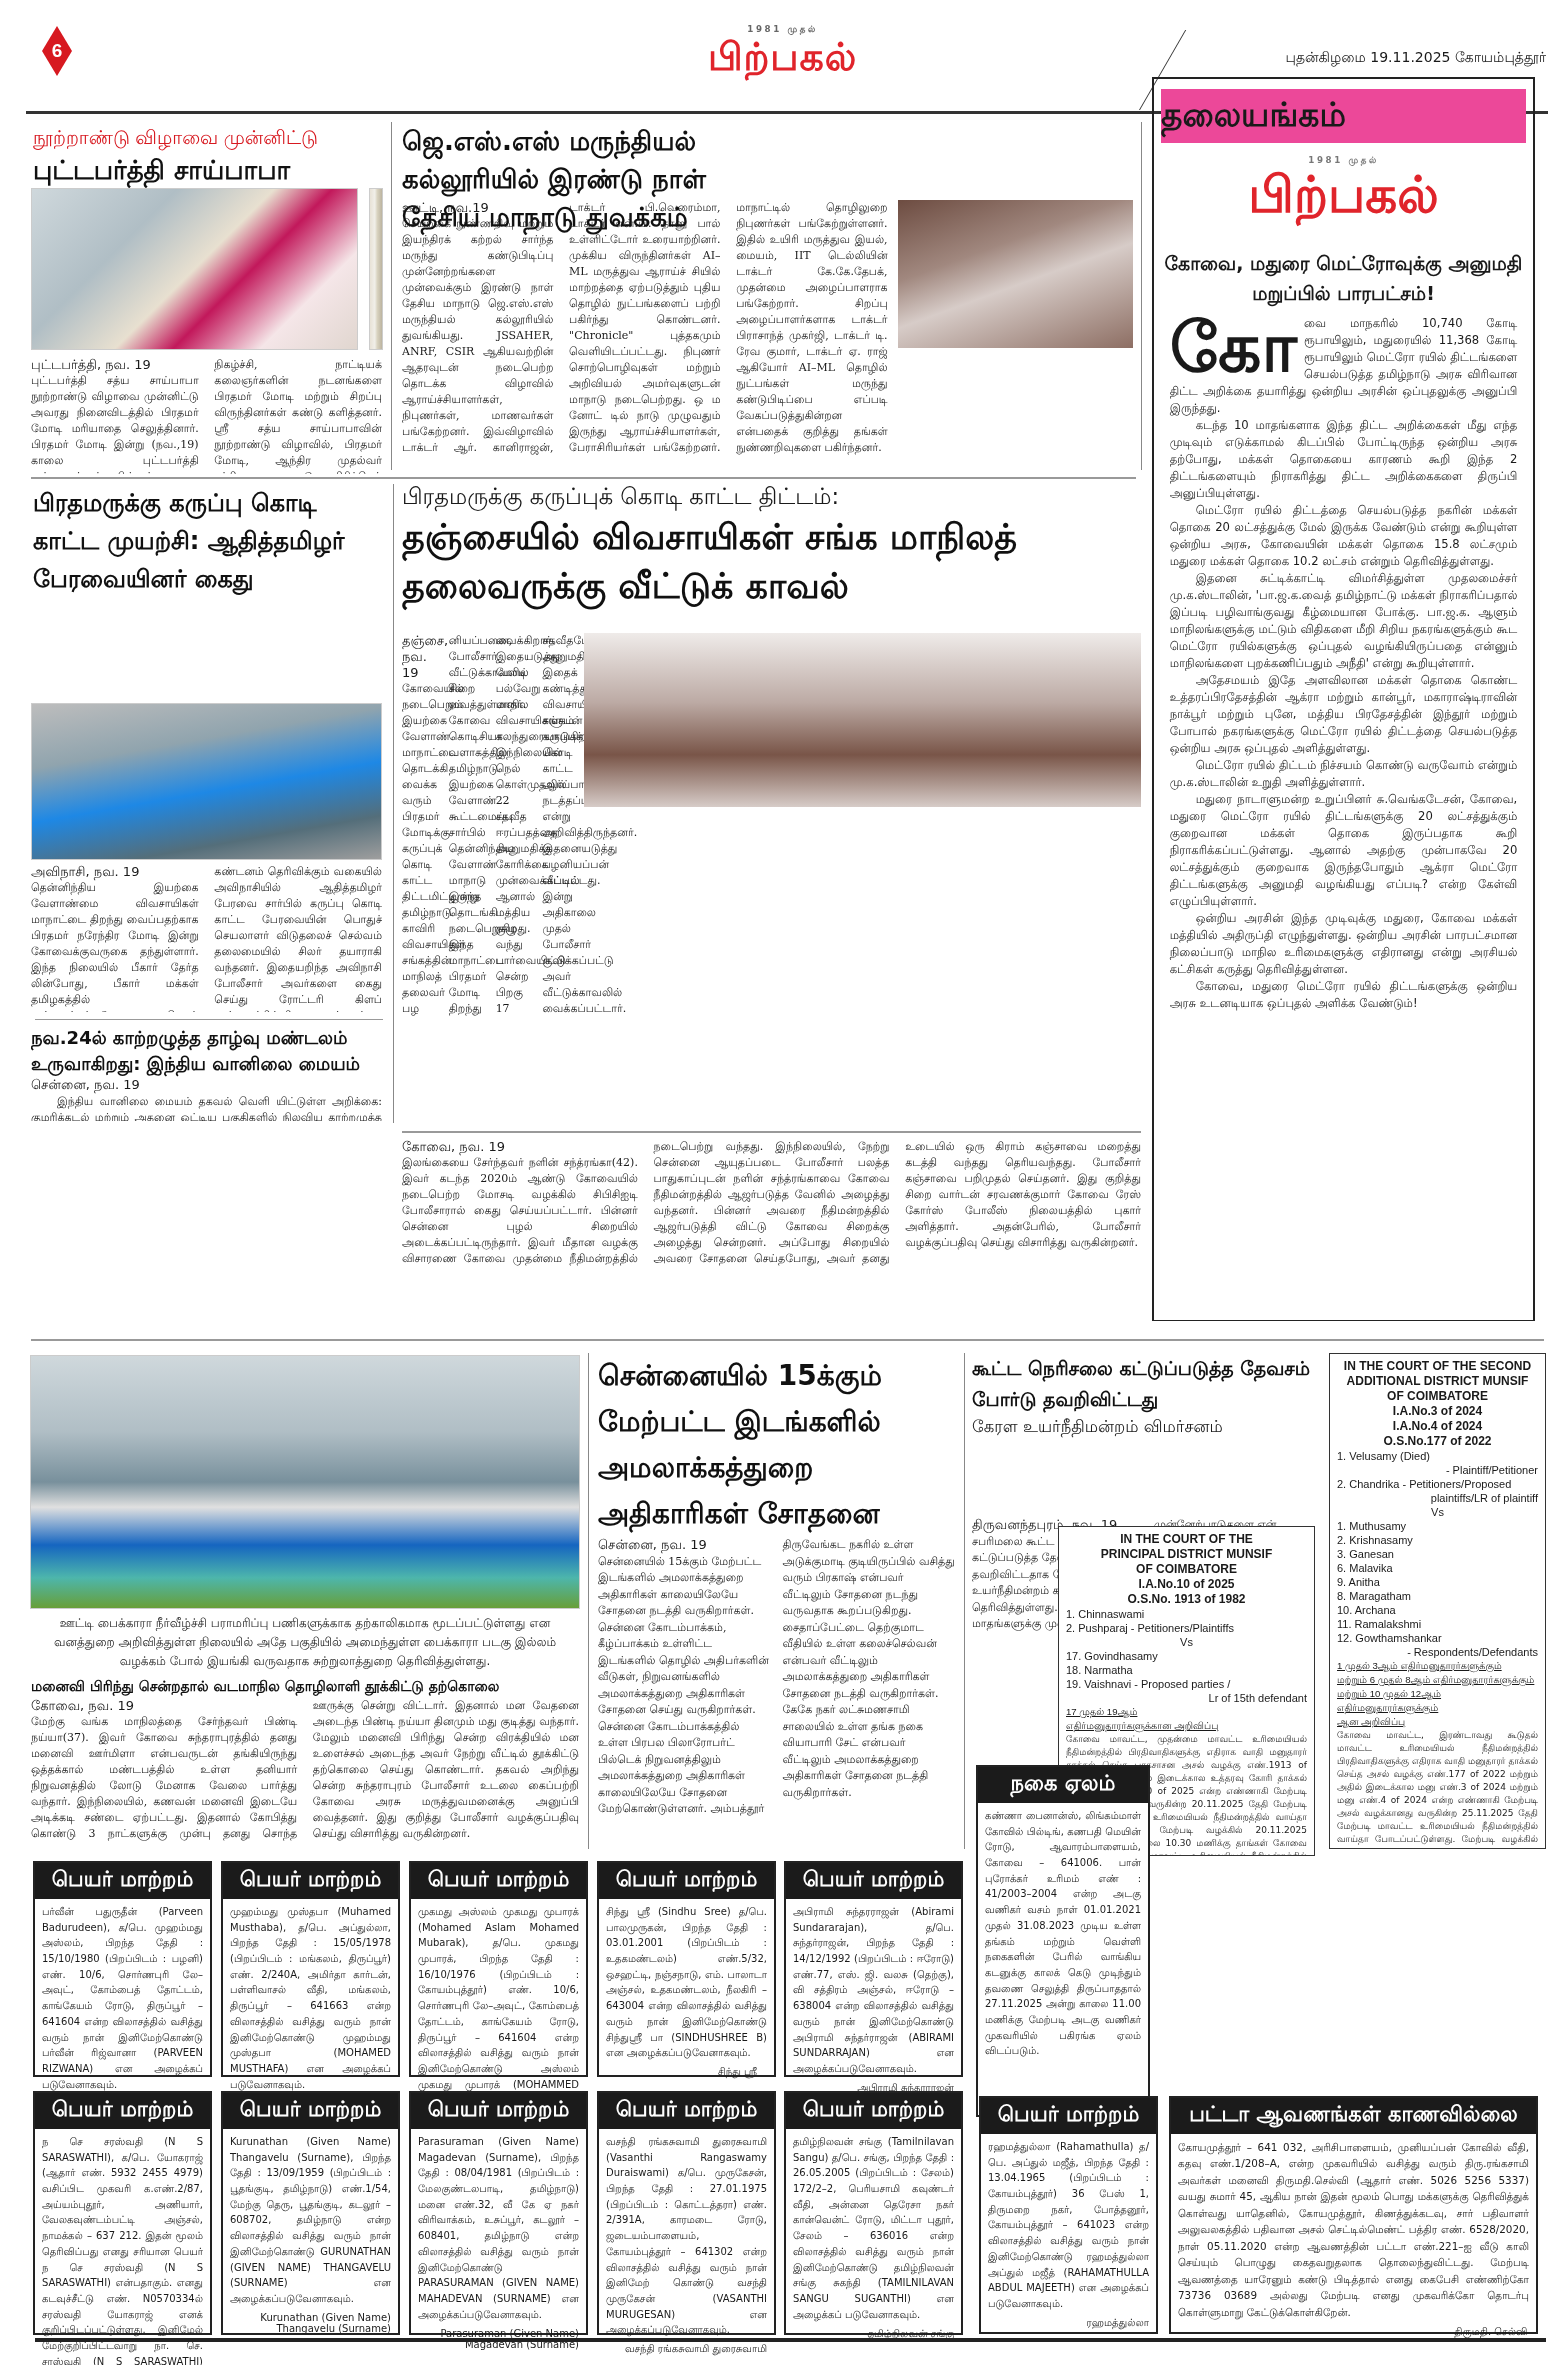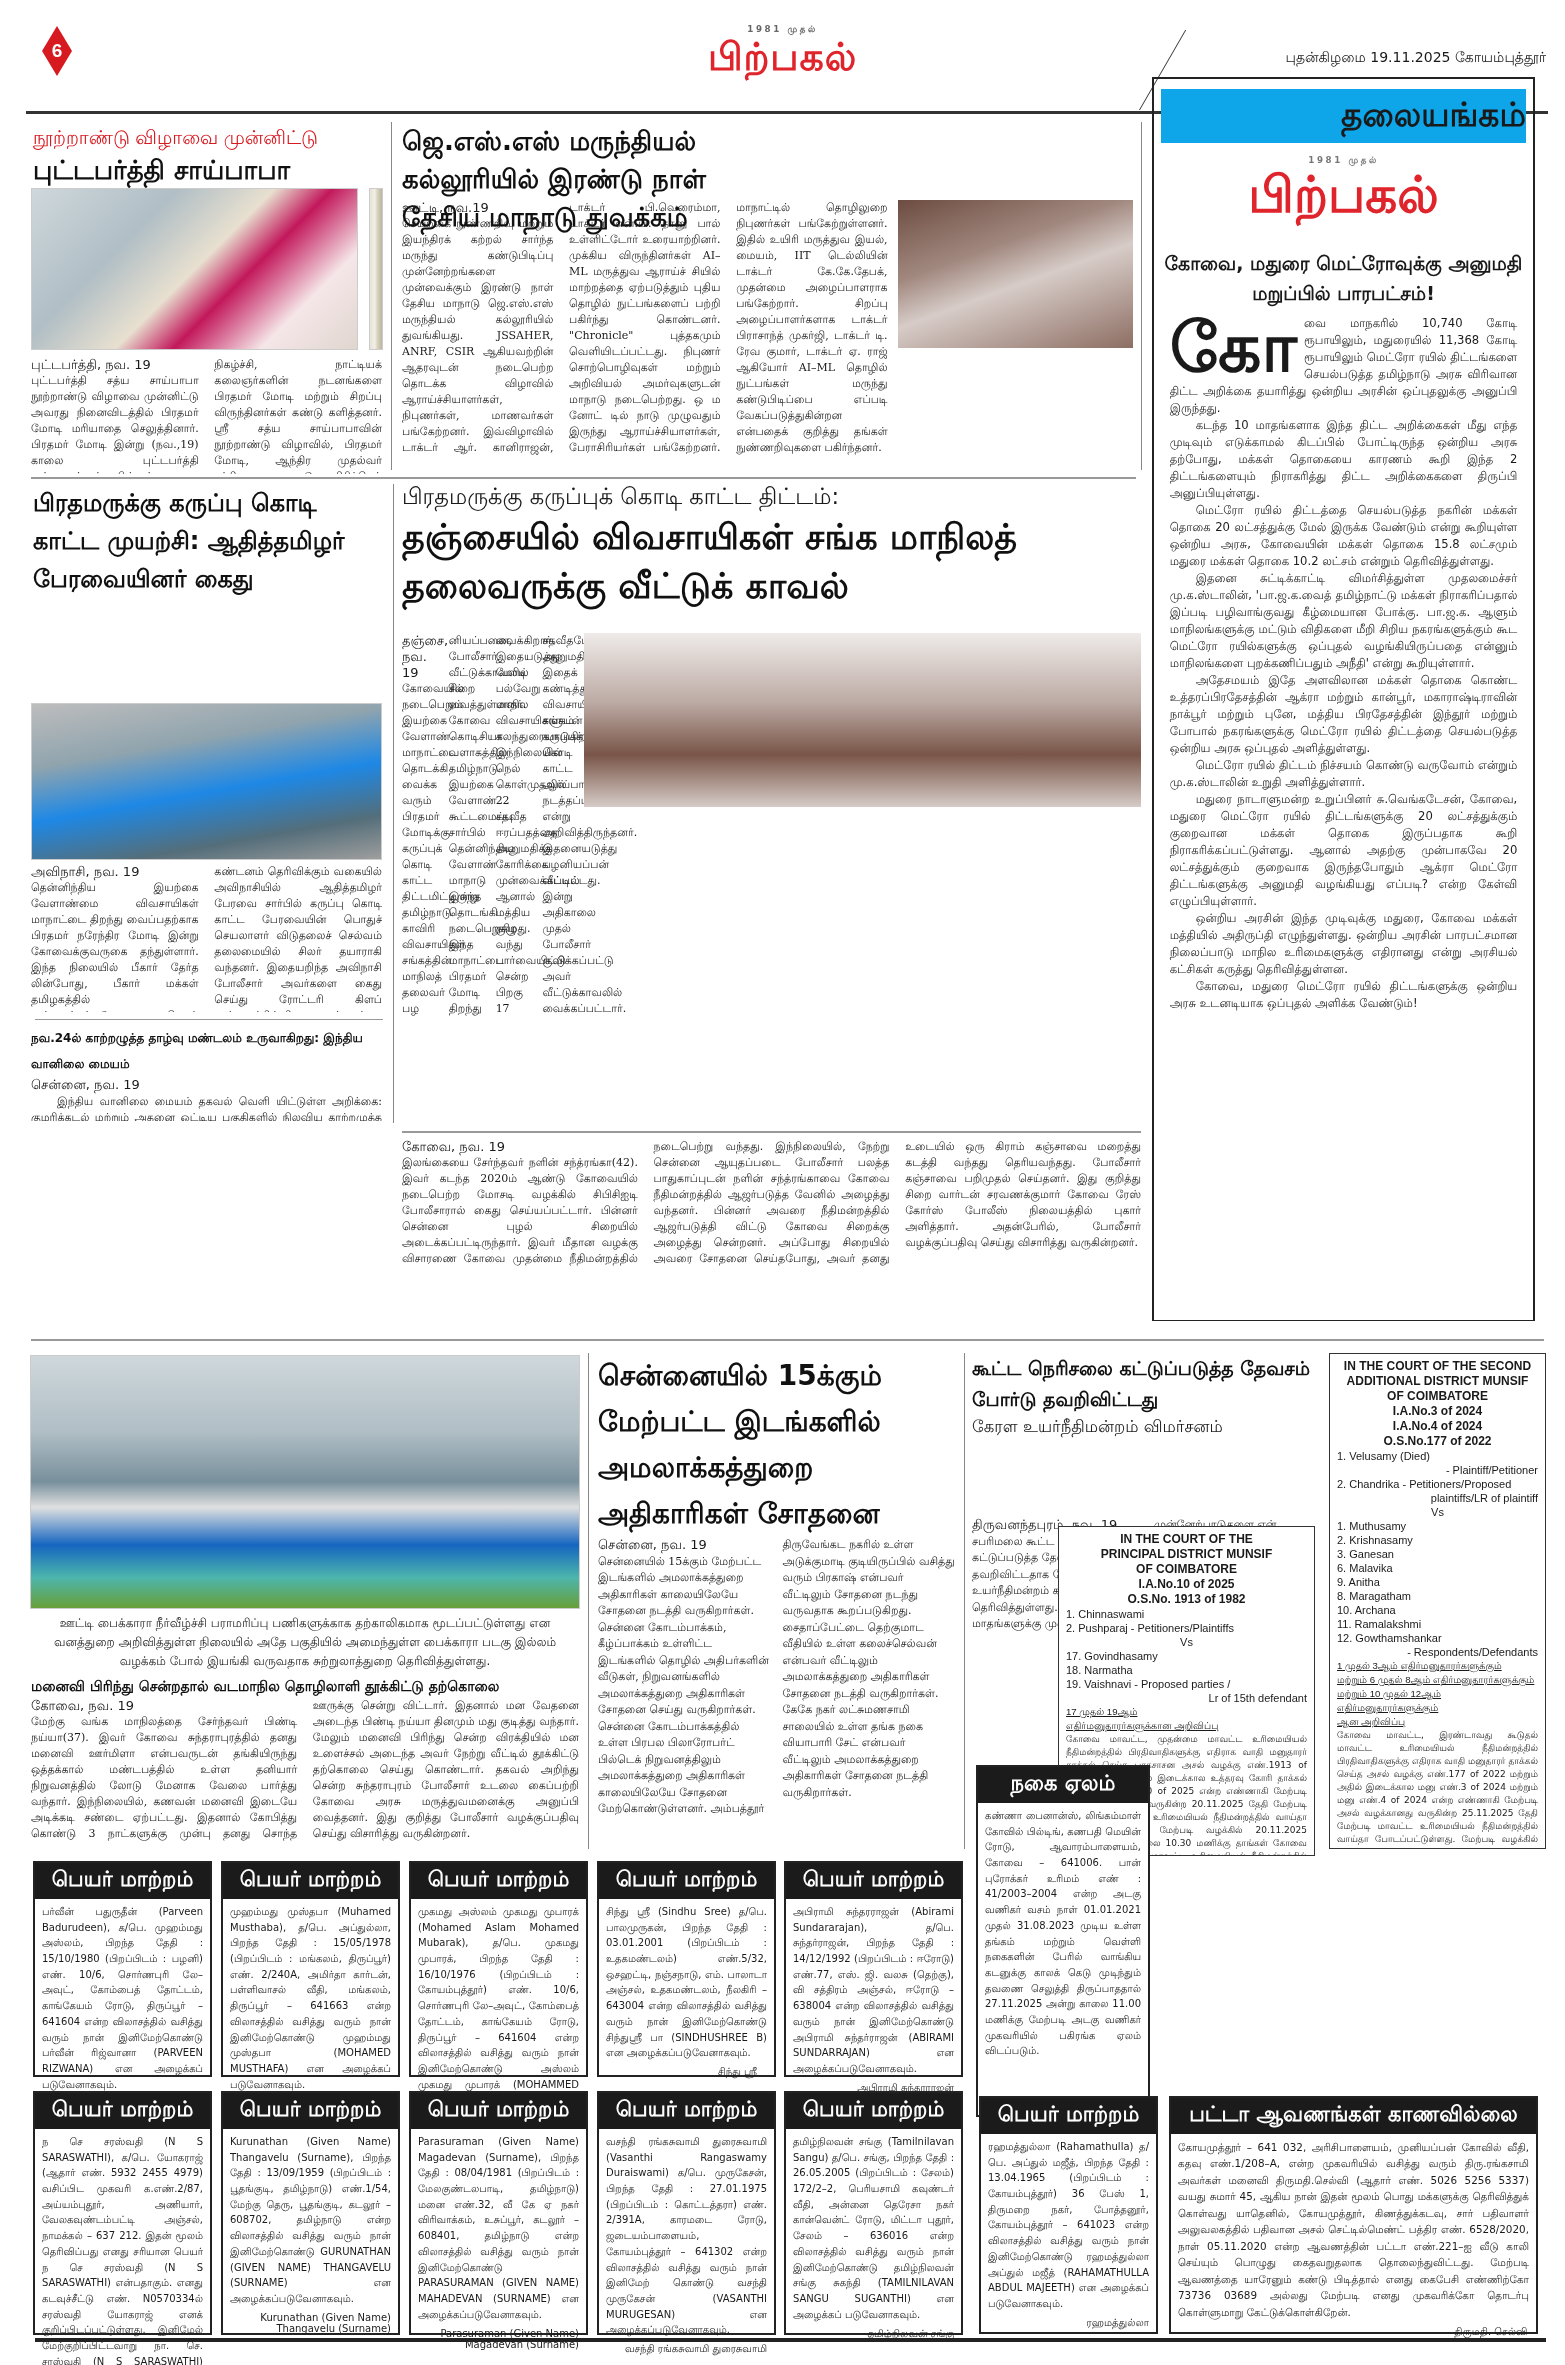--- a/index.html
+++ b/index.html
@@ -20,21 +20,21 @@
 .vrule{position:absolute;width:0.9px;background:#888}
 .hrule{position:absolute;height:1.7px;background:#999}
 .photo{position:absolute;border:0.9px solid #ccc;overflow:hidden}
 .ph-temple{background:linear-gradient(135deg,#cfd8dc 0%,#b0bec5 30%,#e8e0d0 50%,#c2185b 62%,#f5e6e8 80%,#e0d6cf 100%)}
 .ph-modi{background:linear-gradient(90deg,#e8e2d6 0%,#f1efe9 40%,#d9d3c0 60%,#bcb4a0 100%)}
 .ph-conf{background:linear-gradient(160deg,#6d4c41 0%,#a1887f 35%,#d7ccc8 55%,#8d6e63 100%)}
 .ph-protest{background:linear-gradient(170deg,#bdbdbd 0%,#90a4ae 30%,#1e88e5 55%,#546e7a 80%,#9e9e9e 100%)}
 .ph-tanjore{background:linear-gradient(180deg,#efebe9 0%,#bcaaa4 40%,#795548 70%,#d7ccc8 100%)}
 .ph-boats{background:linear-gradient(180deg,#cfd8dc 0%,#b0bec5 30%,#78909c 50%,#e0e0e0 60%,#1565c0 75%,#4db6ac 88%,#689f38 100%)}
 .edit-box{position:absolute;left:1152px;top:77px;width:383px;height:1244px;border:2.6px solid #222;border-bottom-width:0.9px}
-.edit-title{margin:10.4px 7px 0;background:#0ea5e9;text-align:right;font:bold 33px "DejaVu Sans",sans-serif;padding:5.2px 0}
+.edit-title{margin:10.4px 7px 0;background:#ec4899;text-align:left;font:bold 33px "DejaVu Sans",sans-serif;padding:5.2px 0}
 .edit-logo{text-align:center;color:#e0242b;font:900 50px "DejaVu Sans",sans-serif;margin-top:12px}
 .edit-logo small{display:block;font-size:8.7px;color:#777;letter-spacing:2.6px}
 .edit-head{text-align:center;font:bold 19px "DejaVu Sans",sans-serif;line-height:30px;margin:17.4px 8.7px 7px}
 .edit-body{margin:7px 15.7px;font-size:11.6px;line-height:17px;text-align:justify;font-family:"DejaVu Sans",sans-serif}
 .dropcap{float:left;font:bold 68px "DejaVu Serif",serif;line-height:56px;margin:3.5px 7px 0 0}
 .court{position:absolute;border:1.7px solid #333;font-family:"Liberation Sans",sans-serif;font-size:11px;line-height:14px;padding:5.2px 7px;background:#fff}
 .court .ct{text-align:center;font-weight:bold;font-size:12px;line-height:15px}
 .court .r{text-align:right}
 .court .u{text-align:left;text-decoration:underline;font-size:9.6px}
 .court p{margin:0}
@@ -99,21 +99,21 @@
 <div class="abs" style="left:33px;top:484px;width:351px">
   <div class="hl" style="font-size:24px;line-height:38px">பிரதமருக்கு கருப்பு கொடி காட்ட முயற்சி: ஆதித்தமிழர் பேரவையினர் கைது</div>
 </div>
 <div class="photo ph-protest" style="left:31px;top:703px;width:351px;height:157px"></div>
 <div class="abs" style="left:31px;top:864px;width:351px;height:148px;overflow:hidden">
   <div class="cols2 body" style="font-size:11px;line-height:16px"><div class="dl">அவிநாசி, நவ. 19</div><span>தென்னிந்திய இயற்கை வேளாண்மை விவசாயிகள் மாநாட்டை திறந்து வைப்பதற்காக பிரதமர் நரேந்திர மோடி இன்று கோவைக்குவருகை தந்துள்ளார். இந்த நிலையில் பீகார் தேர்த லின்போது, பீகார் மக்கள் தமிழகத்தில் துன்புறுத்தப்படுவதாக பொய் பிரசாரம் செய்ததாகவும், அதற்கு கண்டனம் தெரிவிக்கும் வகையில் அவிநாசியில் ஆதித்தமிழர் பேரவை சார்பில் கருப்பு கொடி காட்ட பேரவையின் பொதுச் செயலாளர் விடுதலைச் செல்வம் தலைமையில் சிலர் தயாராகி வந்தனர். இதையறிந்த அவிநாசி போலீசார் அவர்களை கைது செய்து ரோட்டரி கிளப் மண்டபத்தில் சிறை வைத்தனர்.</span></div>
 </div>
 <div class="hrule" style="left:35px;top:1019px;width:348px;height:0.9px"></div>
 
 <div class="abs" style="left:31px;top:1025px;width:351px;height:96px;overflow:hidden">
-  <div class="hl" style="font-size:12px;line-height:26px">நவ.24ல் காற்றழுத்த தாழ்வு மண்டலம் உருவாகிறது: இந்திய வானிலை மையம்</div>
+  <div class="hl" style="font-size:18px;line-height:26px">நவ.24ல் காற்றழுத்த தாழ்வு மண்டலம் உருவாகிறது: இந்திய வானிலை மையம்</div>
   <div class="dl">சென்னை, நவ. 19</div>
   <div class="body" style="font-size:11px;line-height:16px;text-indent:26px">இந்திய வானிலை மையம் தகவல் வெளி யிட்டுள்ள அறிக்கை: குமரிக்கடல் மற்றும் அதனை ஒட்டிய பகுதிகளில் நிலவிய காற்றழுத்த தாழ்வு பகுதி, இன்று (19ம் தேதி) காலை லட்சத்தீவு மற்றும் அதனை ஒட்டிய மாலத்தீவு பகுதிகளில் நிலவுகிறது. தென்கிழக்கு வங்கக் கடலில் நவ. 22ல் உருவாகும் புதிய காற்றழுத்தத் தாழ்வுப்பகுதி தாழ்வு மண்டலமாக வலுவடையும். காற்றழுத்தத் தாழ்வுப்பகுதி உருவாகி அடுத்த 48 மணிநேரத்தில் நவ.24ல் தாழ்வு மண்டலமாக வலுப்பெறும். இவ்வாறு தெரிவித்துள்ளனர்.</div>
 </div>
 
 <div class="vrule" style="left:393px;top:484px;height:639px"></div>
 
 <div class="abs" style="left:402px;top:480px;width:739px">
   <div style="font:22.6px 'DejaVu Sans',sans-serif;line-height:33px">பிரதமருக்கு கருப்புக் கொடி காட்ட திட்டம்:</div>
   <div class="hl" style="font-size:35px;line-height:49px">தஞ்சையில் விவசாயிகள் சங்க மாநிலத் தலைவருக்கு வீட்டுக் காவல்</div>
 </div>

